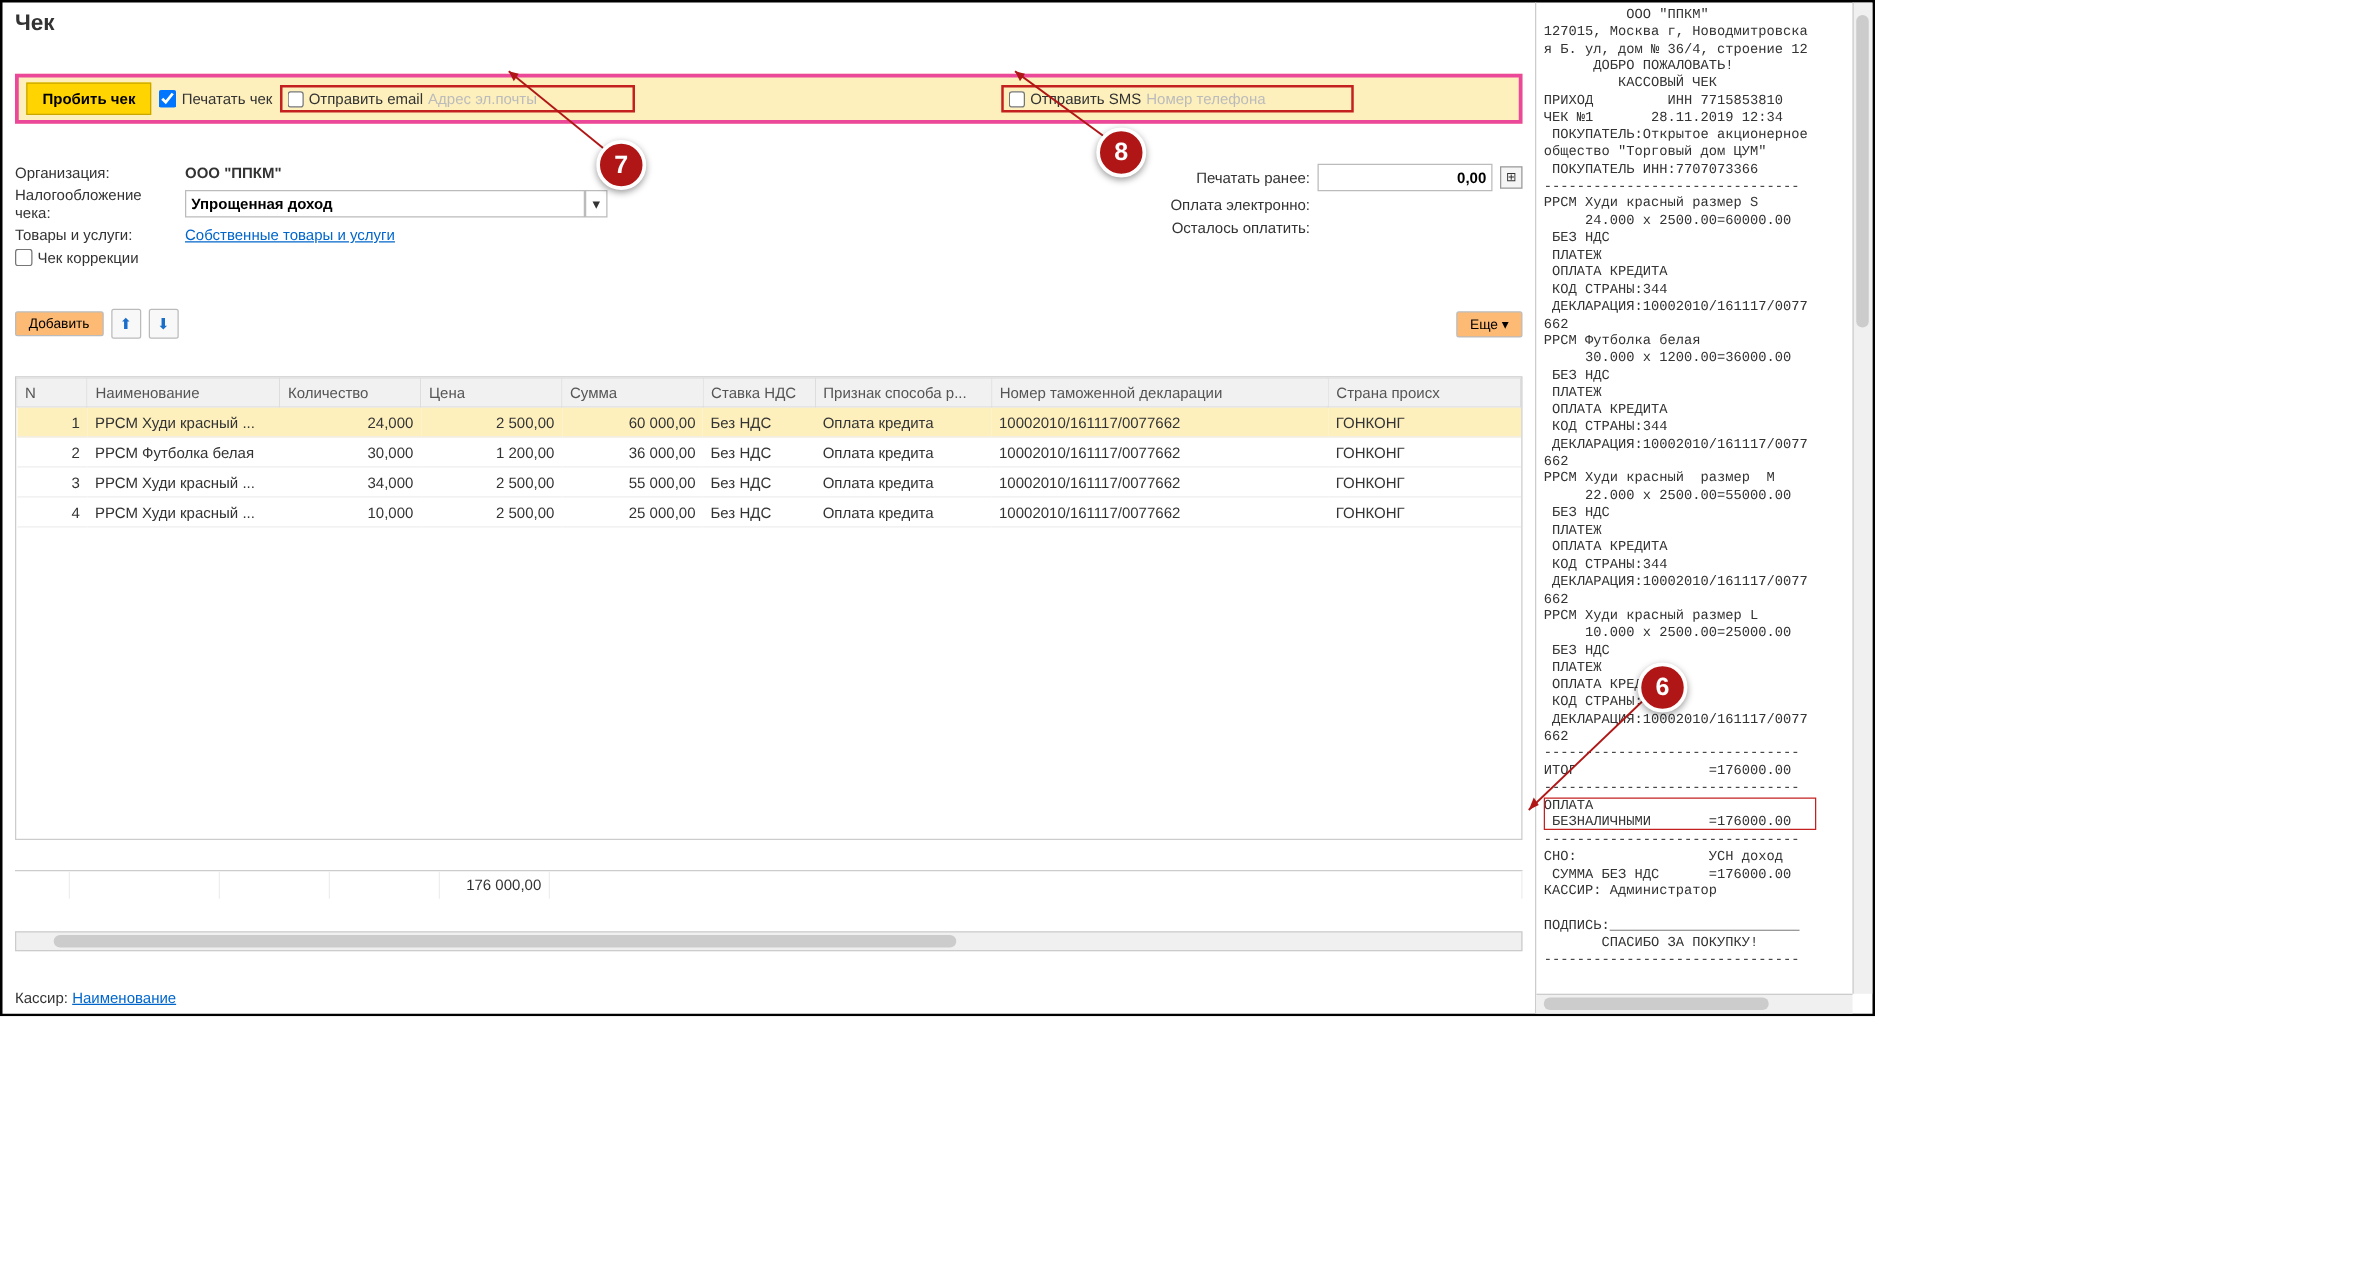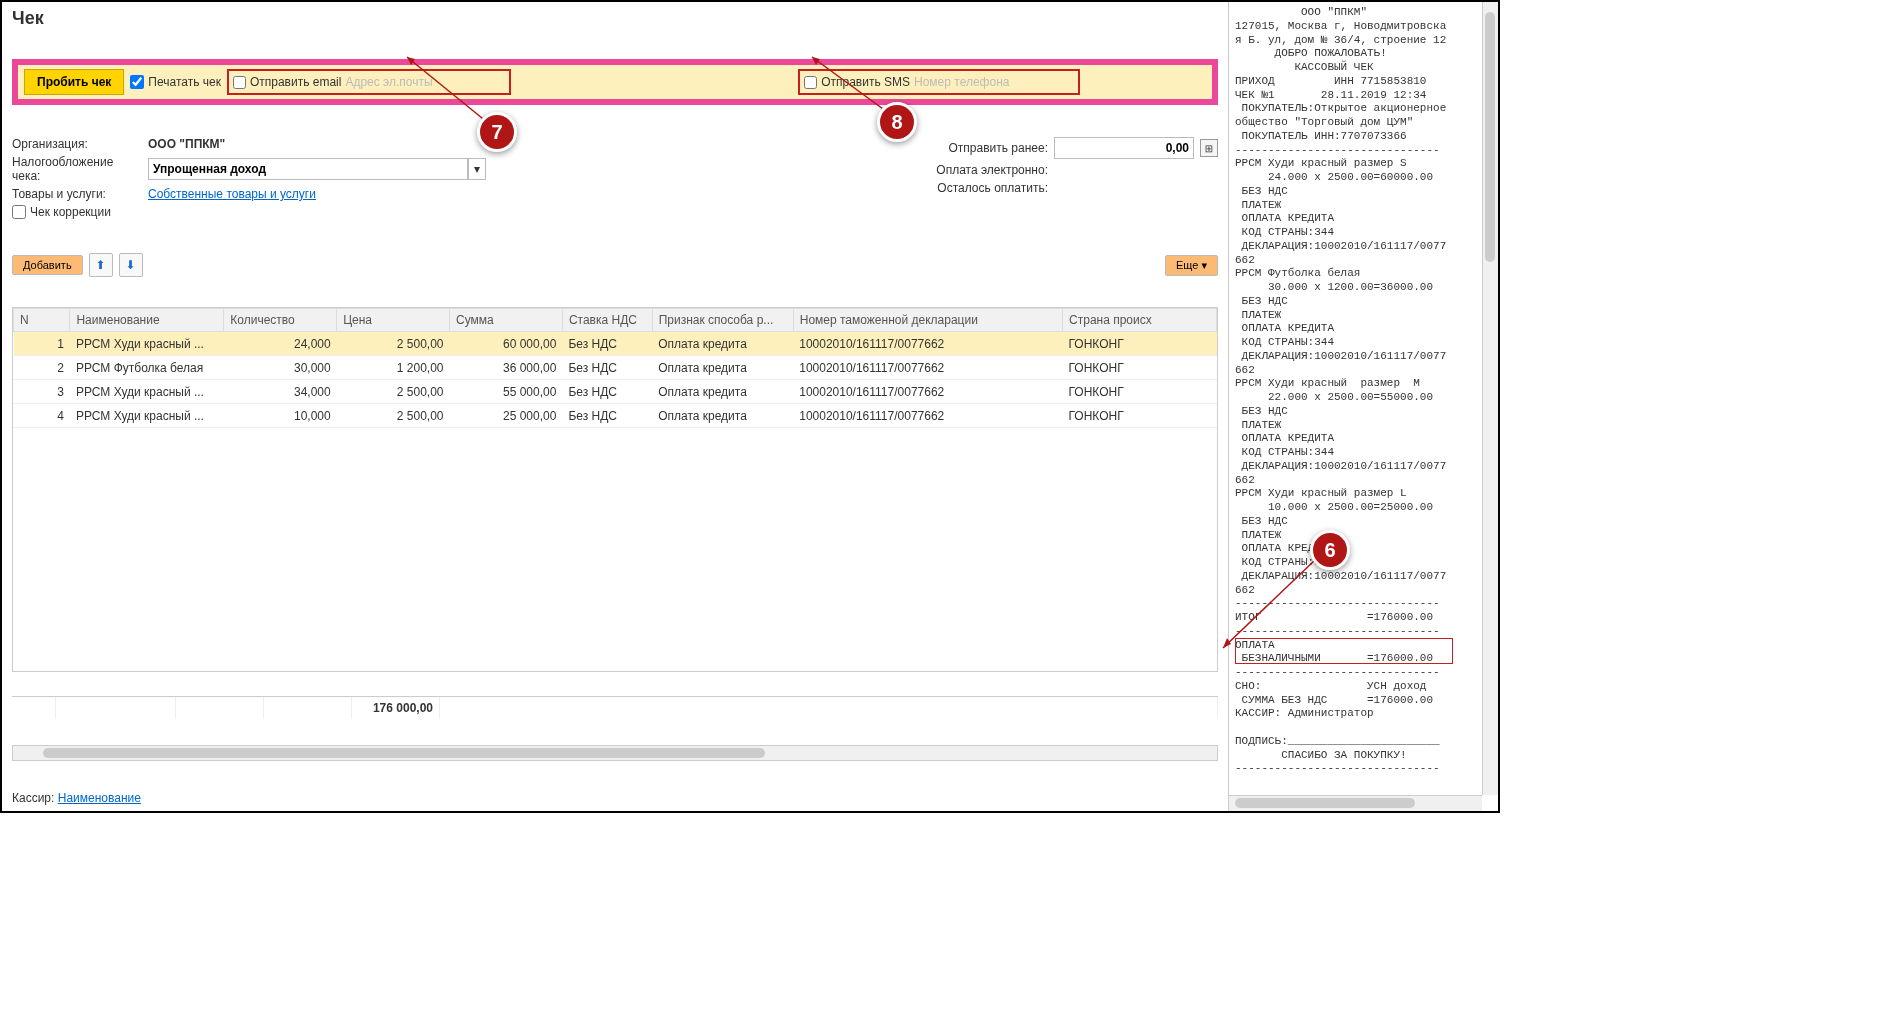--- a/index.html
+++ b/index.html
@@ -1,21 +1,21 @@
 <!DOCTYPE html>
 <html><head>
 <meta charset="utf-8">
 <style>
 * { box-sizing: border-box; margin: 0; padding: 0; }
 body { font-family: Arial, sans-serif; font-size: 12px; background: #fff; color: #333; }
 .container { display: flex; width: 1500px; height: 813px; border: 2px solid #000; }
 .left { flex: 1; padding: 6px 10px; display: flex; flex-direction: column; overflow: hidden; gap: 24px; }
 .right { width: 270px; border-left: 1px solid #ccc; position: relative; overflow: hidden; }
 .title { font-size: 18px; font-weight: bold; margin-bottom: 6px; }
-.toolbar { background: #fdf0bd; border: 6px solid #ec4899; padding: 4px 6px; display: flex; gap: 6px; margin-bottom: 8px; }
+.toolbar { background: #fdf0bd; border: 3px solid #ec4899; padding: 4px 6px; display: flex; align-items: center; gap: 6px; margin-bottom: 8px; }
 .btn-primary { background: #ffd400; border: 1px solid #c9a700; padding: 5px 12px; font-weight: bold; cursor: pointer; font-size: 12px; }
 .chk { display: inline-flex; align-items: center; gap: 4px; font-size: 12px; }
 .chk input { width: 14px; height: 14px; }
 .email-wrap, .sms-wrap { display: flex; align-items: center; gap: 4px; border: 2px solid #c42020; padding: 2px 4px; position: relative; }
 .email-input, .sms-input { border: none; background: transparent; font-size: 12px; color: #1d4ed8; font-style: italic; width: 160px; }
 .email-input::placeholder, .sms-input::placeholder { color: #bbb; font-style: normal; }
 .form-row { display: flex; align-items: center; margin-bottom: 4px; gap: 6px; font-size: 12px; }
 .form-label { width: 130px; color: #333; }
 .form-val-bold { font-weight: bold; }
 .link { color: #0066cc; text-decoration: underline; cursor: pointer; }
@@ -28,21 +28,21 @@
 .btn-small { border: 1px solid #bbb; background: #fdba74; padding: 3px 10px; cursor: pointer; font-size: 11px; border-radius: 2px; }
 .btn-icon { border: 1px solid #bbb; background: #f8f8f8; width: 24px; height: 24px; cursor: pointer; display: inline-flex; align-items: center; justify-content: center; color: #1a6ec9; font-size: 12px; border-radius: 2px; }
 .spacer { flex: 1; }
 .table-wrap { flex: 1; overflow: auto; border: 1px solid #ccc; position: relative; }
 table { border-collapse: collapse; width: 100%; font-size: 12px; }
 th { background: #f1f1f1; border: 1px solid #ddd; padding: 4px 6px; text-align: left; font-weight: normal; color: #555; position: sticky; top: 0; }
 td { border-bottom: 1px solid #eee; padding: 4px 6px; height: 24px; }
 tr.sel td { background: #fdf0bd; }
 .num-col { text-align: right; }
 .footer-sum { border-top: 1px solid #ccc; display: flex; font-size: 12px; }
-.footer-sum div { border-right: 1px solid #eee; padding: 4px 6px; font-weight: bold; }
+.footer-sum div { border-right: 1px solid #eee; padding: 4px 6px; }
 .scrollbar-h { height: 16px; background: #f0f0f0; border: 1px solid #ccc; margin-top: 2px; position: relative; }
 .scrollbar-h .thumb { position: absolute; left: 30px; top: 2px; height: 10px; width: 60%; background: #ccc; border-radius: 5px; }
 .cashier-row { margin-top: 6px; font-size: 12px; }
 .receipt { font-family: "Courier New", monospace; font-size: 11px; line-height: 1.25; white-space: pre; padding: 4px 2px 4px 6px; overflow: auto; height: 100%; }
 .receipt-scroll { position: absolute; right: 0; top: 0; bottom: 16px; width: 16px; background: #f0f0f0; border-left: 1px solid #ccc; }
 .receipt-scroll .vthumb { position: absolute; left: 2px; width: 10px; top: 10px; height: 250px; background: #ccc; border-radius: 5px; }
 .receipt-hscroll { position: absolute; left: 0; right: 16px; bottom: 0; height: 16px; background: #f0f0f0; border-top: 1px solid #ccc; }
 .receipt-hscroll .hthumb { position: absolute; top: 2px; height: 10px; left: 6px; width: 180px; background: #ccc; border-radius: 5px; }
 .callout { position: absolute; width: 40px; height: 40px; background: #b01616; border: 3px solid #fff; box-shadow: 0 2px 6px rgba(0,0,0,0.4); border-radius: 50%; color: #fff; font-size: 20px; font-weight: bold; display: flex; align-items: center; justify-content: center; z-index: 50; }
 svg.arrow { position: absolute; z-index: 49; pointer-events: none; }
@@ -94,21 +94,21 @@
         </div>
         <div class="form-row">
           <label class="chk">
             <input type="checkbox" style="">
             <span>Чек коррекции</span>
           </label>
         </div>
       </div>
       <div class="top-right">
         <div class="rf-row">
-          <span class="rf-label">Отправить ранее:</span>
+          <span class="rf-label">Печатать ранее:</span>
           <input class="rf-input" value="0,00" style="">
           <span class="icon-calc">⊞</span>
         </div>
         <div class="rf-row" style="margin-top:4px">
           <span class="rf-label">Оплата электронно:</span>
           <span style="width:160px"></span>
         </div>
         <div class="rf-row" style="margin-top:4px">
           <span class="rf-label">Осталось оплатить:</span>
           <span style="width:160px"></span>

